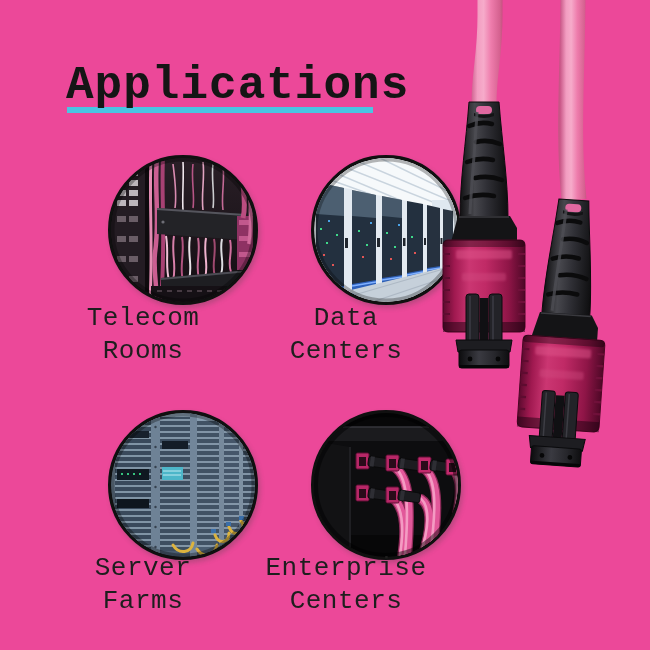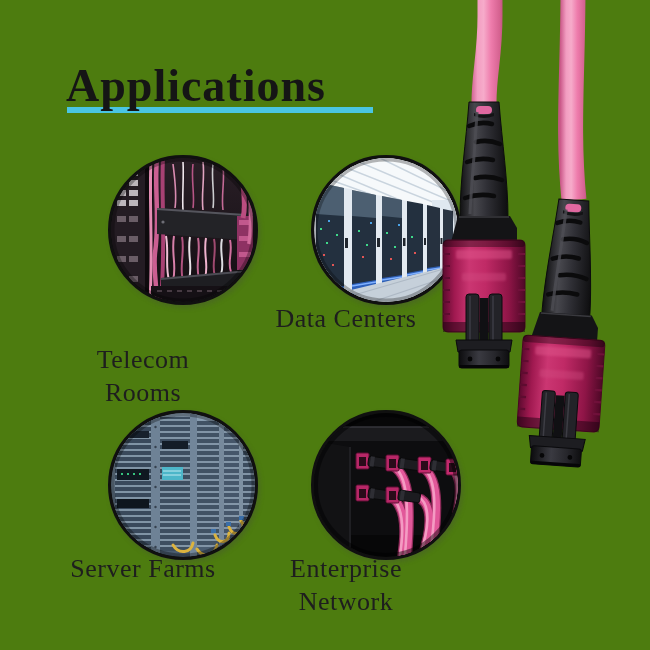--- a/index.html
+++ b/index.html
@@ -1,38 +1,38 @@
 <!DOCTYPE html>
 <html><head>
 <meta charset="utf-8">
 <style>
   html,body{margin:0;padding:0;background:#ffffff;}
   .stage{
-    position:relative;width:650px;height:650px;background:#4d7c0f;overflow:hidden;
-    font-family:Liberation Serif, serif;
+    position:relative;width:650px;height:650px;background:#ec4899;overflow:hidden;
+    font-family:Liberation Mono, monospace;
   }
   .title{
     position:absolute;left:66px;top:63px;margin:0;z-index:2;
     font-size:46px;line-height:46px;font-weight:800;letter-spacing:1px;color:#151515;
   }
   .title-underline{
     position:absolute;left:67px;top:107px;width:306px;height:6px;background:#4ac5e3;z-index:1;
   }
   .app-circle{
     position:absolute;width:144px;height:144px;border:3px solid #101010;border-radius:50%;
     overflow:hidden;box-shadow:2px 3px 5px rgba(70,70,70,.30);background:#111;
   }
   .app-circle svg{display:block;}
   .c1{left:68px;top:139px;} .c2{left:271px;top:139px;}
   .c3{left:68px;top:394px;} .c4{left:271px;top:394px;}
   .caption{
     position:absolute;width:170px;margin:0;text-align:center;white-space:pre-line;
     font-size:26px;line-height:33px;font-weight:500;letter-spacing:.5px;color:#1e1e1e;
   }
-  .t1{left:58px;top:302px;margin-top:41px;} .t2{left:261px;top:302px;}
+  .t1{left:58px;top:302px;} .t2{left:261px;top:302px;}
   .t3{left:58px;top:552px;} .t4{left:261px;top:552px;}
   .product{position:absolute;left:420px;top:0;width:230px;height:480px;}
 </style>
 </head>
 <body>
 
 <div class="stage">
 
   <div class="title-underline"></div>
   <h1 class="title">Applications</h1>
@@ -367,21 +367,21 @@
         <circle cx="72" cy="72" r="71" fill="none" stroke="rgba(0,0,0,.45)" stroke-width="6"></circle>
       </g>
     </svg>
   </figure>
 
   <figcaption class="caption t1">Telecom
 Rooms</figcaption>
   <figcaption class="caption t3">Server Farms</figcaption>
   <figcaption class="caption t2">Data Centers</figcaption>
   <figcaption class="caption t4">Enterprise
-Network</figcaption>
+Centers</figcaption>
 
   <svg class="product" viewBox="0 0 230 480">
     <defs>
       <linearGradient id="pr-cab1" gradientUnits="userSpaceOnUse" x1="50" y1="0" x2="84" y2="0">
         <stop offset="0" stop-color="#c85586"></stop>
           <stop offset=".22" stop-color="#f29dc1"></stop>
         <stop offset=".4" stop-color="#f6abca"></stop>
           <stop offset=".62" stop-color="#ee7cac"></stop>
         <stop offset=".88" stop-color="#d4618f"></stop>
           <stop offset="1" stop-color="#bd4a77"></stop>

